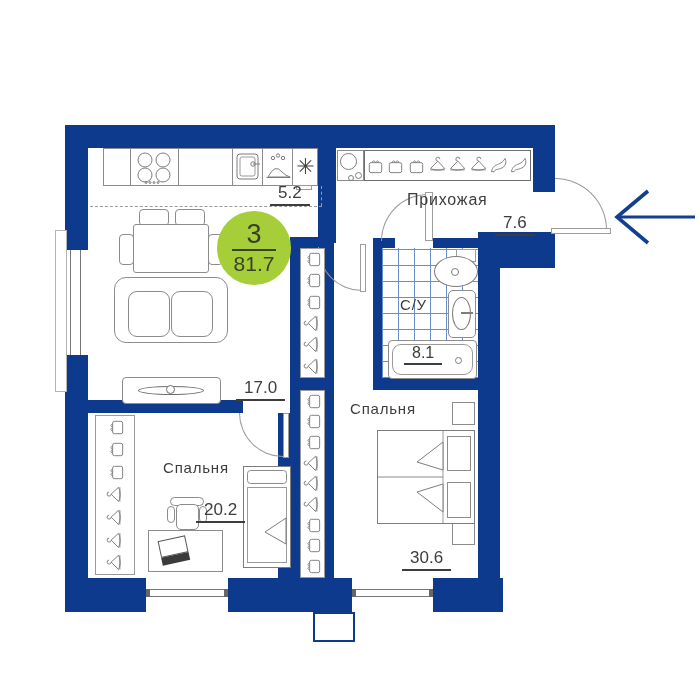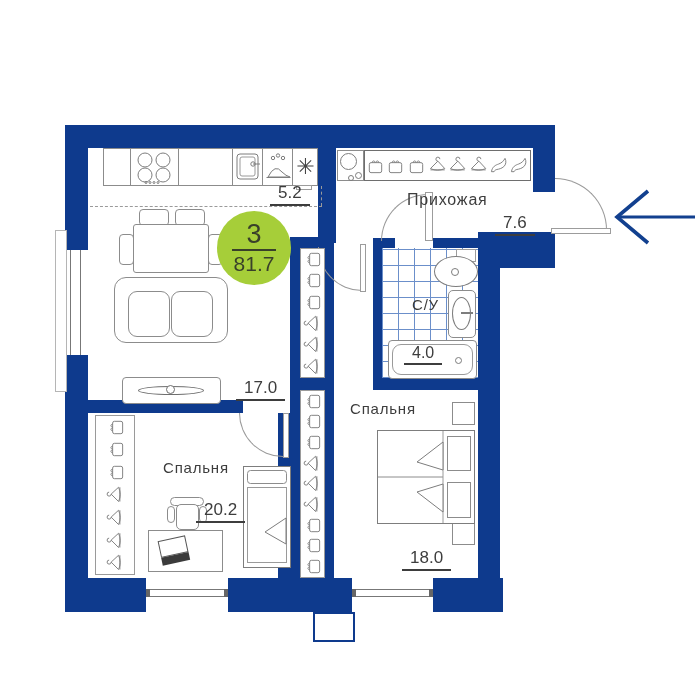--- a/index.html
+++ b/index.html
@@ -167,33 +167,33 @@
         <use href="#i-heel"></use>
       </svg>
     <svg class="ic" viewBox="0 0 20 20">
         <use href="#i-heel"></use>
       </svg>
   </div>
   <div class="roomname" style="left:407px;top:191px;font-size:16px;">Прихожая</div>
   <div class="num" style="left:495px;top:213px;">7.6</div>
 
   <div class="tiles"></div>
-  <div class="roomname" style="left:412px;top:296px;text-align:right;">С/У</div>
+  <div class="roomname" style="left:400px;top:296px;text-align:right;">С/У</div>
   <div class="frame lite" style="left:456px;top:249px;width:20px;height:13px;"></div>
   <div class="abs" style="left:434px;top:256px;width:44px;height:31px;border:1px solid #7d7d7d;border-radius:50%;background:#fff;box-sizing:border-box;"></div>
   <div class="abs" style="left:451px;top:268px;width:6px;height:6px;border:1px solid #7d7d7d;border-radius:50%;background:#fff;"></div>
   <div class="frame" style="left:448px;top:290px;width:28px;height:48px;border-radius:5px;">
     <div style="position:absolute;left:3px;top:6px;width:19px;height:33px;border:1px solid #7d7d7d;border-radius:50%;box-sizing:border-box;"></div>
     <div style="position:absolute;left:12px;top:21px;width:12px;height:2px;background:#7d7d7d;"></div>
   </div>
   <div class="frame" style="left:388px;top:340px;width:89px;height:39px;border-radius:4px;">
     <div style="position:absolute;left:3px;top:3px;width:81px;height:31px;border:1px solid #9a9a9a;border-radius:9px;box-sizing:border-box;"></div>
     <div style="position:absolute;left:66px;top:16px;width:5px;height:5px;border:1px solid #7d7d7d;border-radius:50%;"></div>
   </div>
-  <div class="num" style="left:404px;top:344px;font-size:16px;z-index:5;">4.0</div>
+  <div class="num" style="left:404px;top:344px;font-size:16px;z-index:5;">8.1</div>
 
   <div class="frame col" style="left:300px;top:248px;width:25px;height:130px;border-color:#9a9a9a;">
     <svg class="ic rot" viewBox="0 0 20 20">
         <use href="#i-bag"></use>
       </svg>
     <svg class="ic rot" viewBox="0 0 20 20">
         <use href="#i-bag"></use>
       </svg>
     <svg class="ic rot" viewBox="0 0 20 20">
         <use href="#i-bag"></use>
@@ -305,21 +305,21 @@
   <svg class="abs" style="left:377px;top:430px;" width="98" height="94" viewBox="0 0 98 94">
     <rect x="0.5" y="0.5" width="97" height="93" fill="#fff" stroke="#7d7d7d"></rect>
     <rect x="70.5" y="6.5" width="23" height="34" fill="#fff" stroke="#8c8c8c"></rect>
     <rect x="70.5" y="52.5" width="23" height="35" fill="#fff" stroke="#8c8c8c"></rect>
     <path d="M1 47 H66" stroke="#8c8c8c"></path>
     <path d="M66 1 V93" stroke="#9a9a9a"></path>
     <path d="M66 12 L40 32 L66 40 Z" fill="#fff" stroke="#7d7d7d"></path>
     <path d="M66 82 L40 62 L66 54 Z" fill="#fff" stroke="#7d7d7d"></path>
   </svg>
   <div class="roomname" style="left:350px;top:400px;">Спальня</div>
-  <div class="num" style="left:402px;top:548px;">18.0</div>
+  <div class="num" style="left:402px;top:548px;">30.6</div>
 
   <div id="badge">
     <div class="b-rooms">3</div>
     <div class="b-line"></div>
     <div class="b-area">81.7</div>
   </div>
 
   <svg class="abs" style="left:598px;top:183px;" width="100" height="68" viewBox="0 0 100 68">
     <path d="M50 8 L19 34 L50 60" fill="none" stroke="#12408f" stroke-width="3.6"></path>
     <path d="M19 34 H97" fill="none" stroke="#12408f" stroke-width="3"></path>

